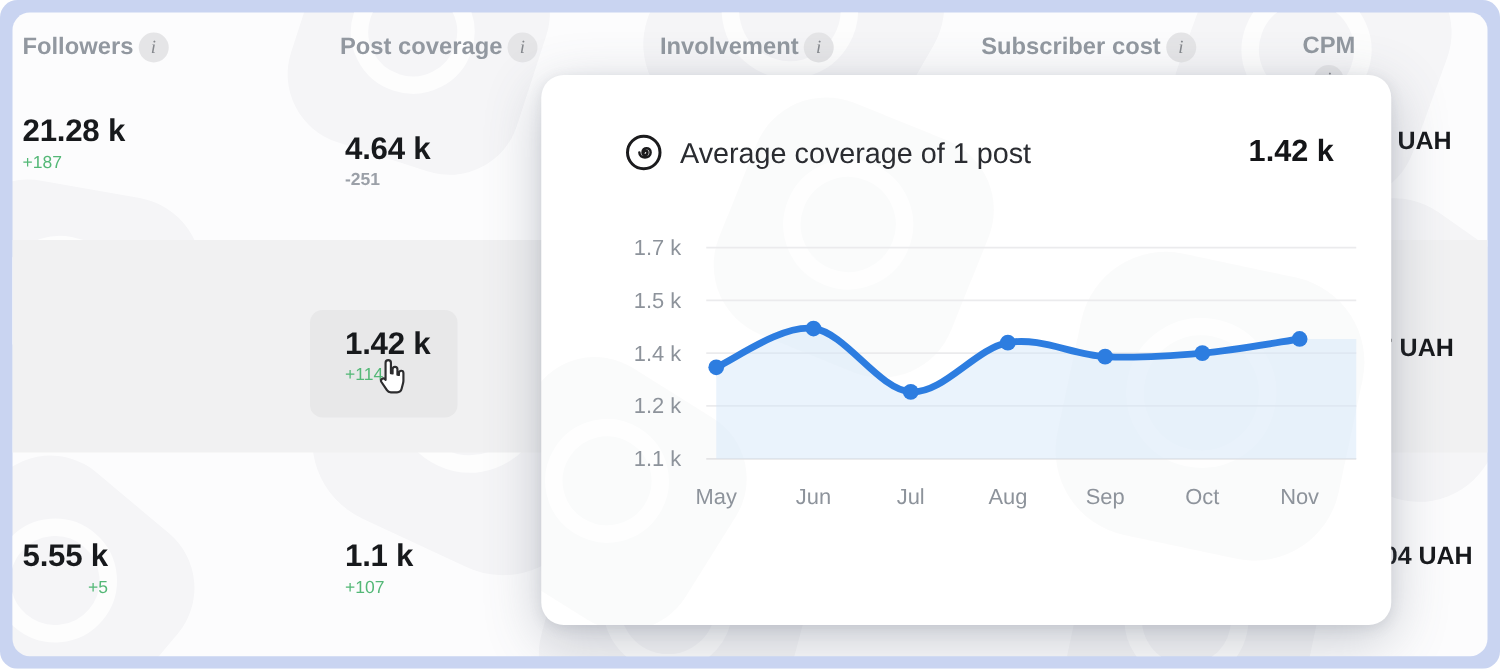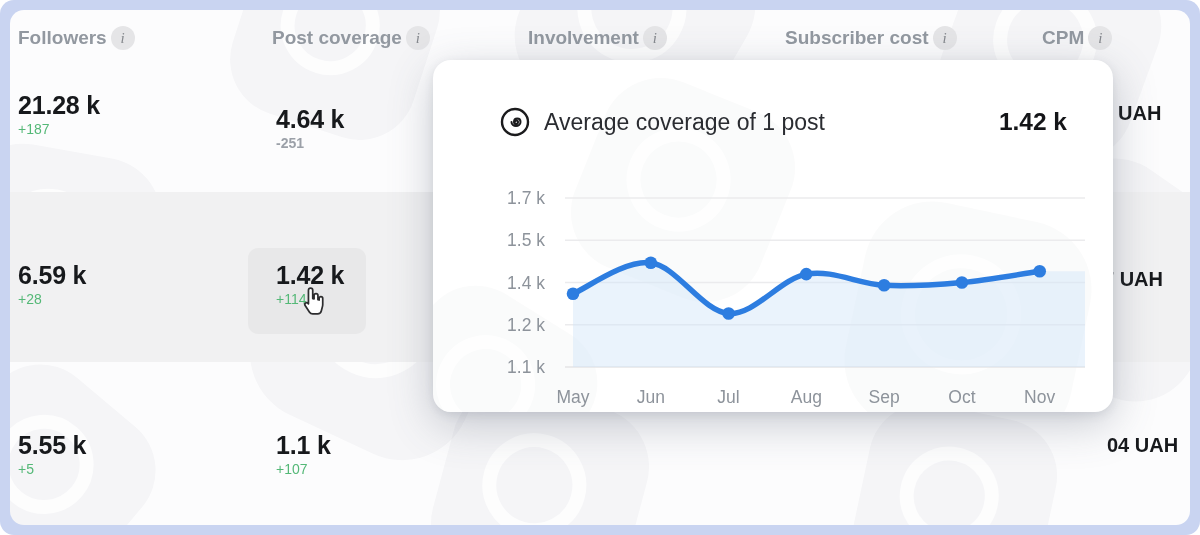--- a/index.html
+++ b/index.html
@@ -19,21 +19,21 @@
   .info{width:24px;height:24px;border-radius:50%;background:#e5e5e7;display:flex;align-items:center;justify-content:center;
         font-family:"Liberation Serif",serif;font-style:italic;font-size:15px;color:#85888d;}
   .cell{position:absolute;z-index:3;line-height:1.22;}
   .val{font-size:25px;font-weight:bold;color:#17191c;letter-spacing:-0.2px;}
   .delta{font-size:14px;color:#54b877;}
   .delta.neg{color:#9ba0a8;font-weight:bold;}
   .hoverbox{position:absolute;left:238px;top:238px;width:118px;height:86px;background:#e8e8e9;border-radius:10px;z-index:2;}
   .rightval{position:absolute;z-index:3;font-size:20px;font-weight:bold;color:#17191c;white-space:nowrap;}
 
   
-  .popup{position:absolute;left:423px;top:50px;width:680px;height:352px;background:#ffffff;border-radius:18px;
+  .popup{position:absolute;left:423px;top:50px;width:680px;height:440px;background:#ffffff;border-radius:18px;
          box-shadow:0 12px 44px rgba(80,90,110,0.30), 0 3px 10px rgba(80,90,110,0.12);z-index:10;overflow:hidden;}
   .popup-head{position:absolute;left:66px;right:46px;top:46px;display:flex;align-items:center;gap:13px;z-index:2;}
   .popup-title{font-size:23px;color:#2a2c31;flex:1;}
   .popup-value{font-size:24.5px;font-weight:bold;color:#141518;}
   .spiral-icon{flex:0 0 auto;display:flex;}
   #chart-svg{position:absolute;left:0;top:120px;z-index:2;}
   .ytick{font-size:17.5px;fill:#8d939b;}
   .xtick{font-size:17.5px;fill:#8d939b;}
   .popup-footer{position:absolute;right:46px;top:372px;font-size:19px;color:#a9afb7;z-index:2;}
 
@@ -84,47 +84,43 @@
       <span class="info">i</span>
     </div>
     <div class="hdr" style="left:518px;">
       <span class="lbl">Involvement</span>
       <span class="info">i</span>
     </div>
     <div class="hdr" style="left:775px;justify-content:flex-end;">
       <span class="lbl">Subscriber cost</span>
       <span class="info">i</span>
     </div>
-    <div class="hdr" style="left:1032px;">
+    <div class="hdr" style="left:1032px;flex-direction:column;">
       <span class="lbl">CPM</span>
       <span class="info">i</span>
     </div>
 
     <div class="cell" style="left:8px;top:80px;">
       <div class="val">21.28 k</div>
       <div class="delta">+187</div>
     </div>
     <div class="cell" style="left:266px;top:94px;">
       <div class="val">4.64 k</div>
       <div class="delta neg">-251</div>
     </div>
     <div class="rightval" style="left:1108px;top:92px;">UAH</div>
 
     <div class="hoverbox"></div>
-    <div class="cell" style="left:8px;top:250px;">
-      <div class="val">6.59 k</div>
-      <div class="delta">+28</div>
-    </div>
     <div class="cell" style="left:266px;top:250px;">
       <div class="val">1.42 k</div>
       <div class="delta">+114</div>
     </div>
     <div class="rightval" style="left:1093px;top:258px;">7 UAH</div>
 
-    <div class="cell" style="left:8px;top:420px;">
+    <div class="cell" style="left:8px;top:420px;text-align:right;">
       <div class="val">5.55 k</div>
       <div class="delta">+5</div>
     </div>
     <div class="cell" style="left:266px;top:420px;">
       <div class="val">1.1 k</div>
       <div class="delta">+107</div>
     </div>
     <div class="rightval" style="left:1097px;top:424px;">04 UAH</div>
 
     <div class="popup">

